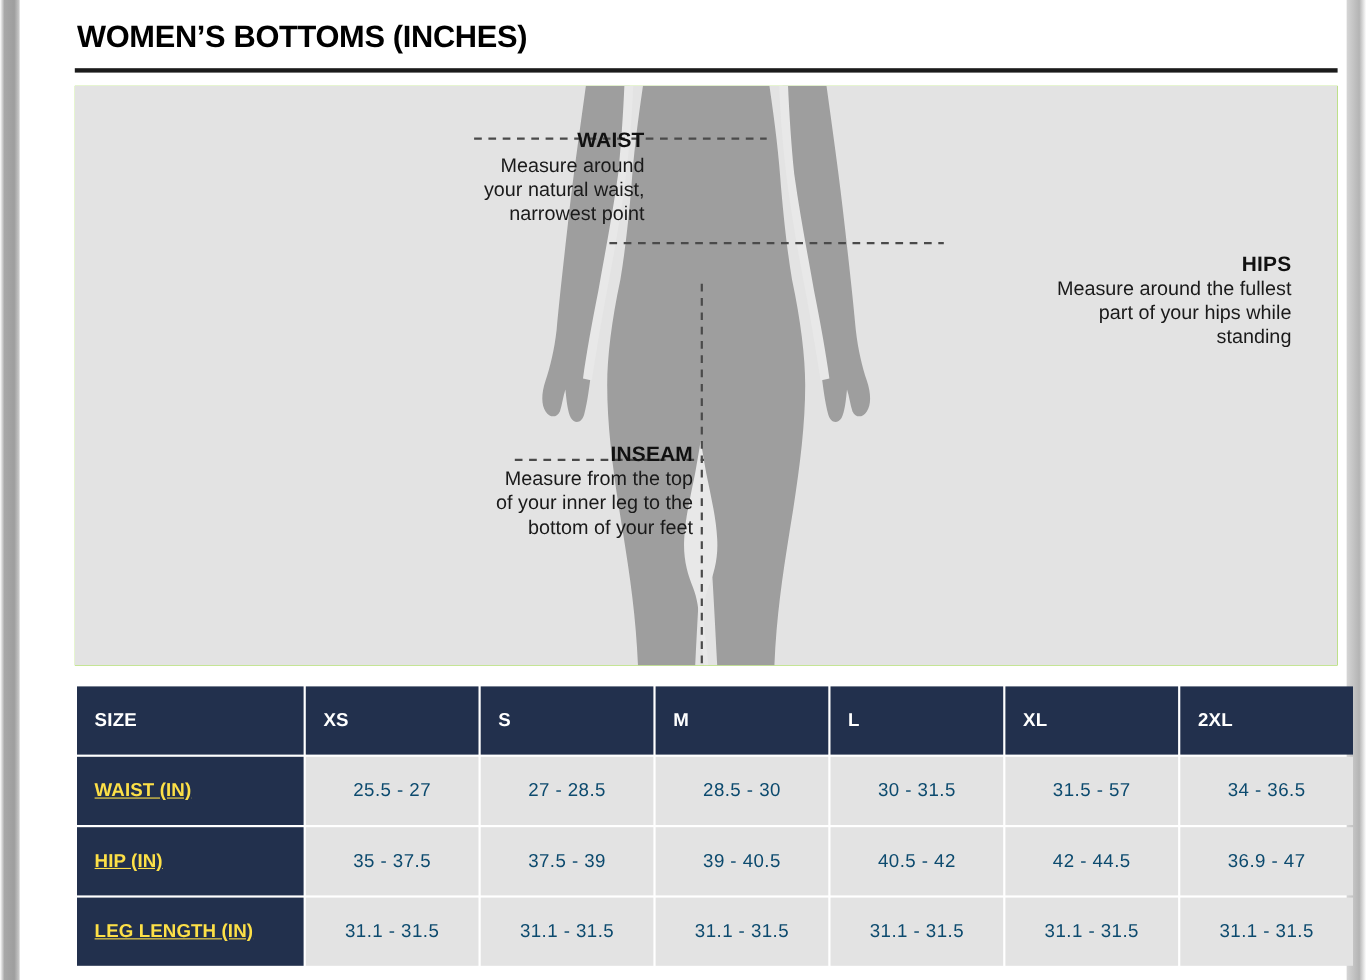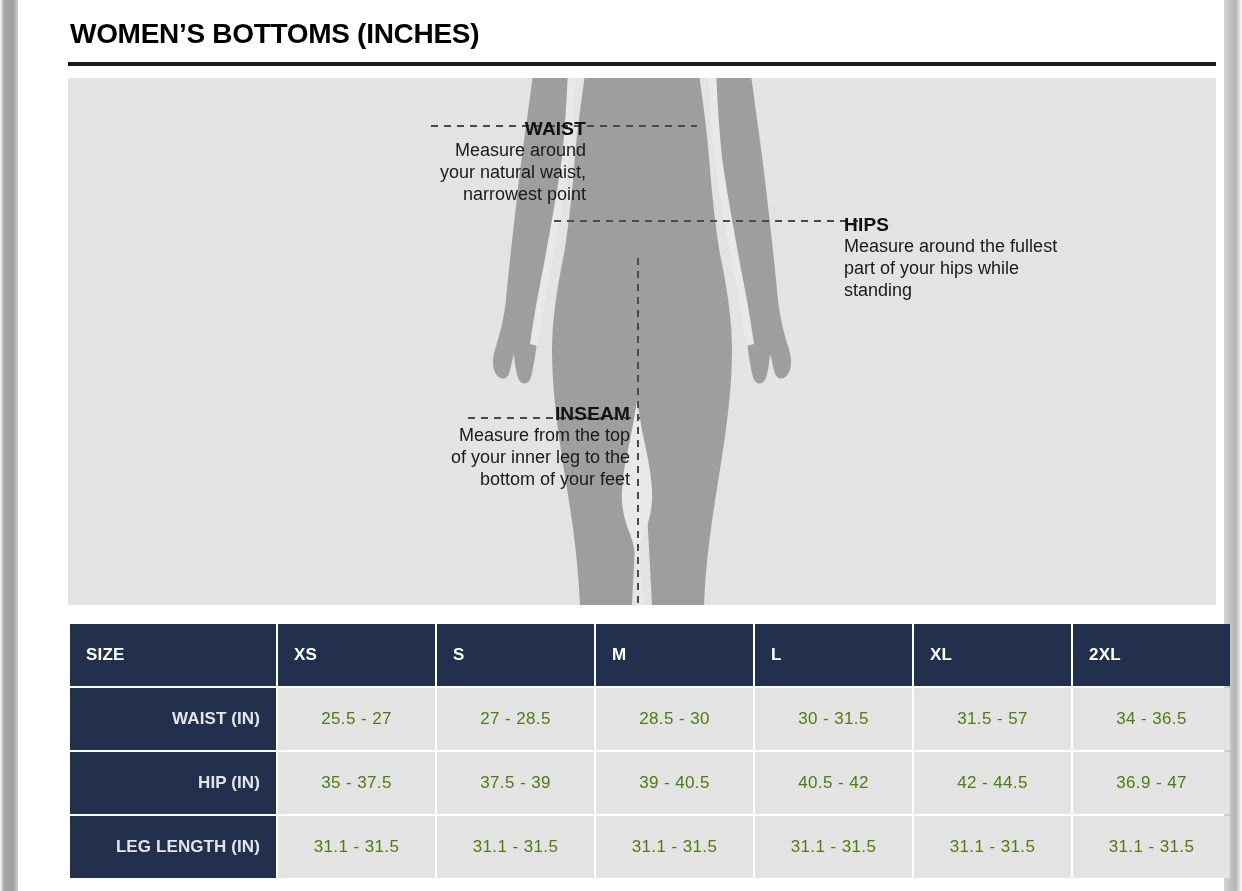--- a/index.html
+++ b/index.html
@@ -96,23 +96,23 @@
   }
 
   .callout-waist {
     left: 168px;
     top: 40px;
     width: 350px;
     text-align: right;
   }
   .callout-hips {
     left: 776px;
-    top: 136px;
+    top: 152px;
     width: 330px;
-    text-align: left;
+    text-align: right;
   }
   .callout-inseam {
     left: 168px;
     top: 325px;
     width: 394px;
     text-align: right;
   }
 
   
   .table {
@@ -139,30 +139,31 @@
     background: #22304d;
     color: #ffffff;
     font-weight: bold;
     text-align: left;
     letter-spacing: 0.2px;
   }
   thead th.size-head { font-size: 17px; }
 
   tbody th.rowhead {
     background: #22304d;
-    color: #e5e5e5;
+    color: #fde047;
     font-weight: bold;
-    text-align: right;
+    text-align: left;
     letter-spacing: 0.1px;
     font-size: 17px;
+    text-decoration: underline;
   }
 
   tbody td.val {
     background: #e3e3e3;
-    color: #4d7c0f;
+    color: #0c4a6e;
     text-align: center;
     font-size: 17px;
     letter-spacing: 0.4px;
   }
 </style>
 </head>
 <body>
 
 <div id="page">
 

